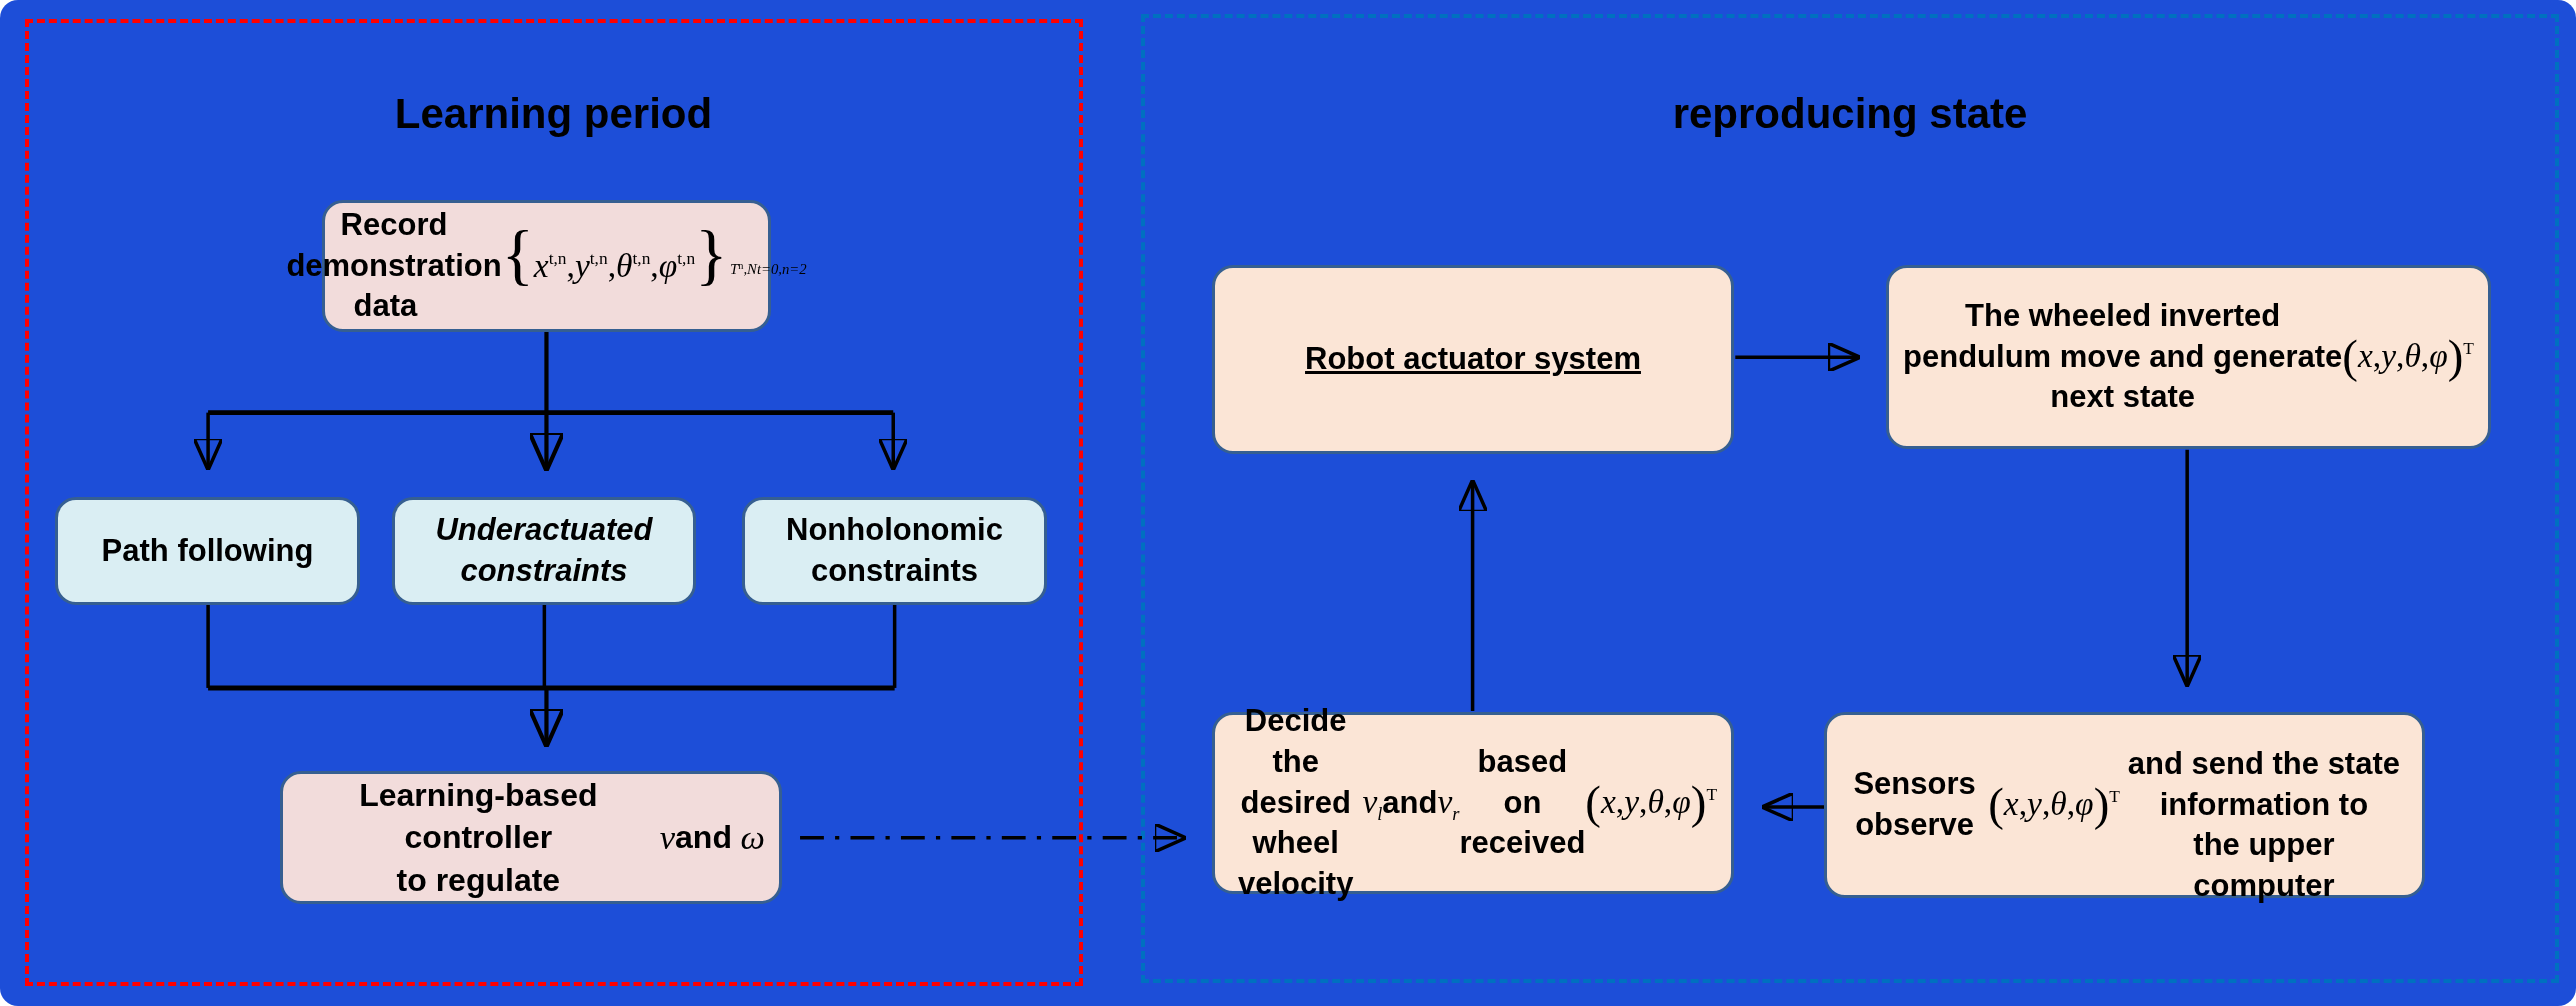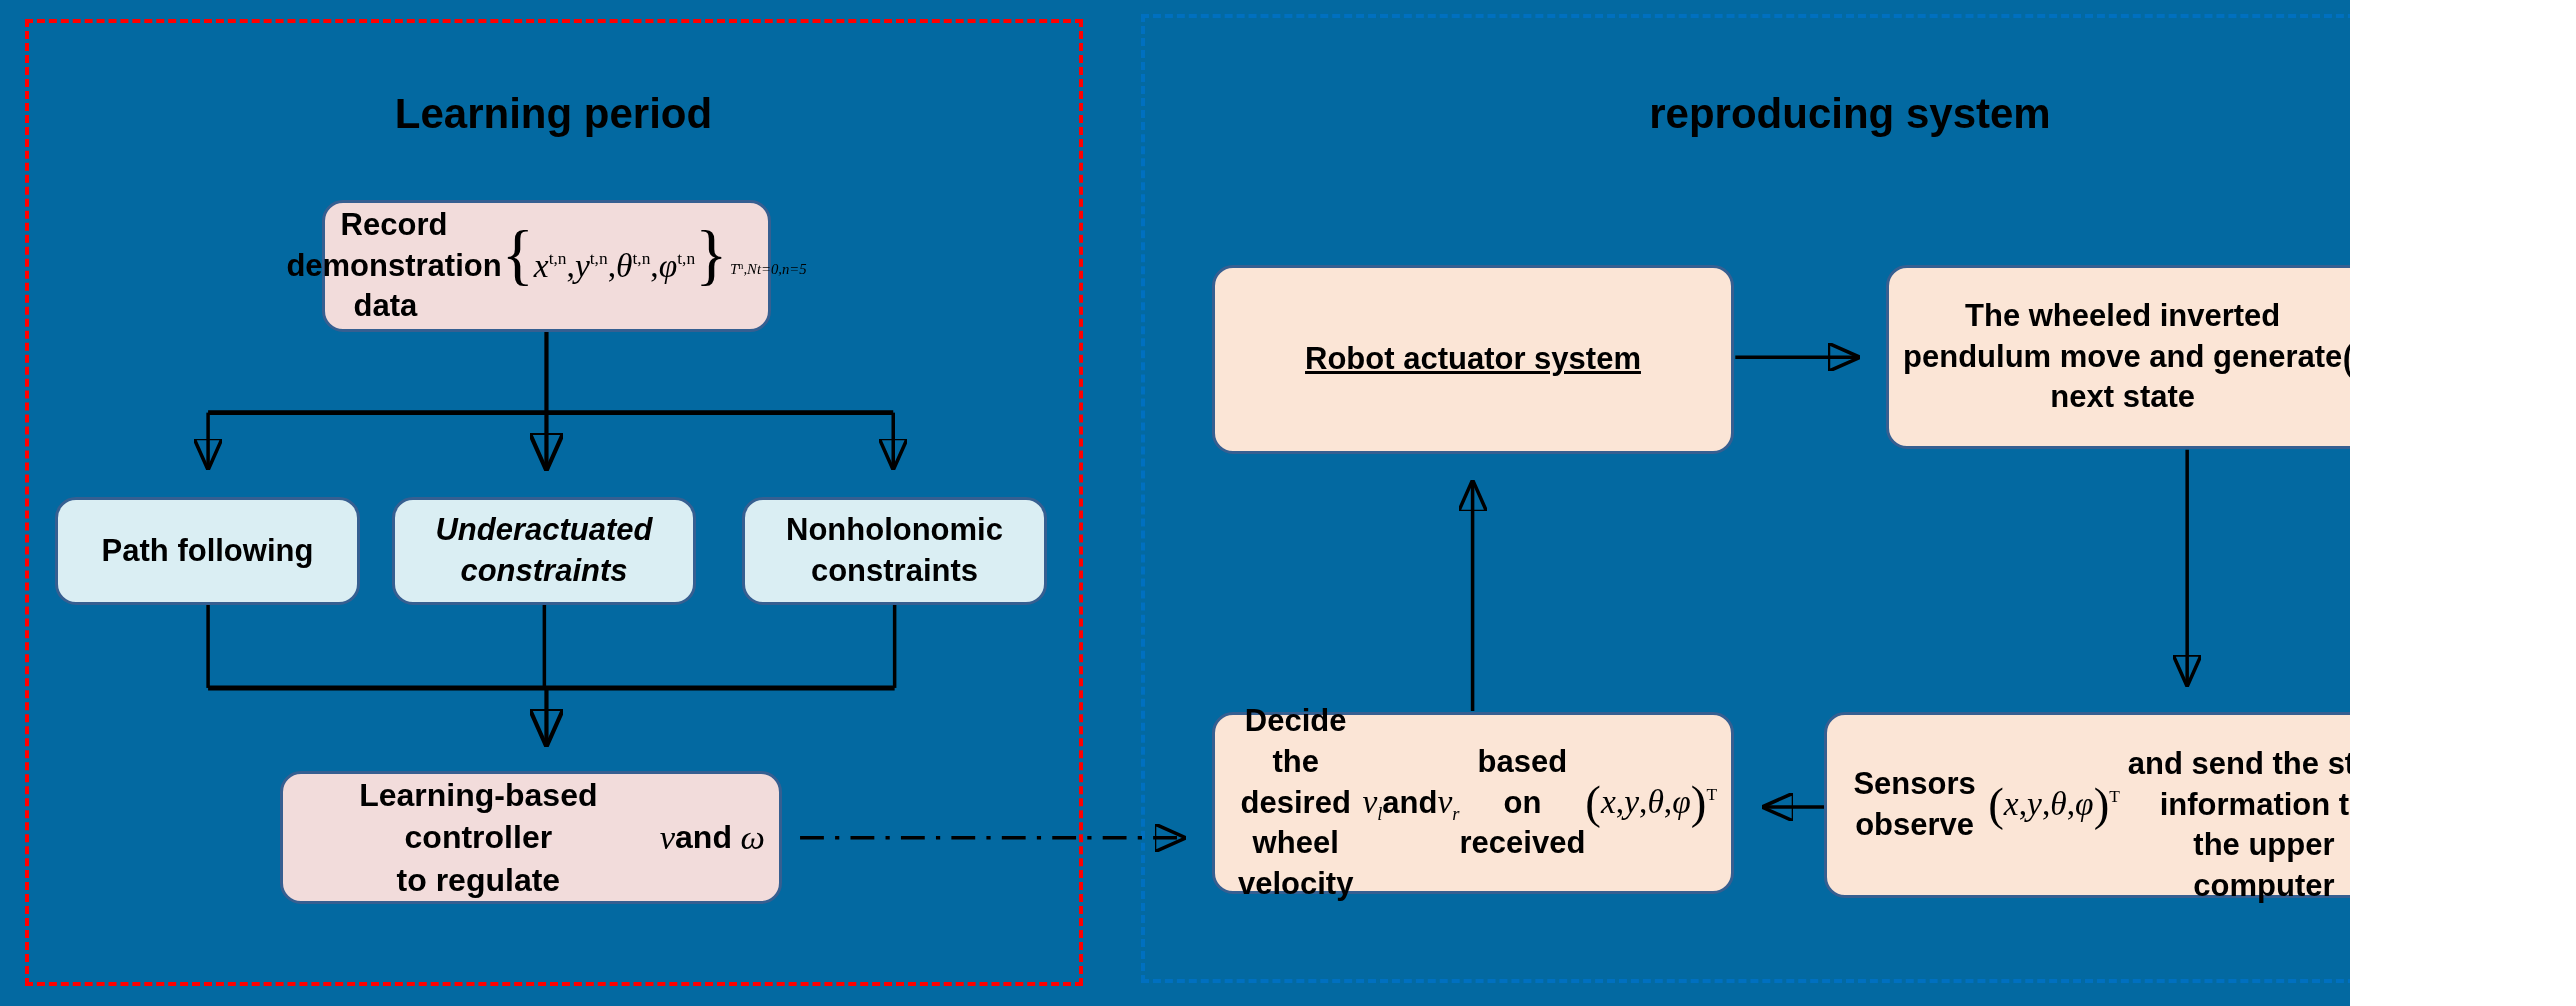--- a/index.html
+++ b/index.html
@@ -1,17 +1,17 @@
 <!DOCTYPE html>
 <html style="--learning_border: #FF0000; --reproducing_border: #0070C0; --box_border: #365F91; --fill_pink: #F2DCDB; --fill_blue: #DAEEF3; --fill_peach: #FBE5D6; --arrow: #000000;font-size:11.2px"><head>
 <meta charset="utf-8">
 <style>
   html,body{margin:0;padding:0;background:#ffffff;}
-  #canvas{position:relative;width:2350px;height:1006px;background:#0369a1;overflow:hidden;
-          font-family:"Liberation Sans",sans-serif;}
+  #canvas{position:relative;width:2576px;height:1006px;background:#1d4ed8;overflow:hidden;
+          font-family:"Liberation Sans",sans-serif;border-radius:18px;}
 
   .panel{position:absolute;box-sizing:border-box;border:4.9px dashed #000;}
   .panel.red{border-color:var(--learning_border);}
   .panel.blue{border-color:var(--reproducing_border);}
 
   .panel-title{position:absolute;left:0;width:100%;text-align:center;
                font-weight:bold;font-size:42px;color:#000;}
 
   .box{position:absolute;box-sizing:border-box;border:3.5px solid var(--box_border);
        border-radius:21px;display:flex;align-items:center;justify-content:center;
@@ -38,21 +38,21 @@
 </head>
 <body>
 
 <div id="canvas">
 
   <div class="panel red" style="left:24.5px;top:19px;width:1058px;height:967px;">
     <div class="panel-title" style="top:67px;">Learning period</div>
   </div>
 
   <div class="panel blue" style="left:1141px;top:14px;width:1418px;height:969px;">
-    <div class="panel-title" style="top:72px;">reproducing system</div>
+    <div class="panel-title" style="top:72px;">reproducing state</div>
   </div>
 
   <svg class="wires" width="2576" height="1006" viewBox="0 0 3677 1436">
     <defs>
       <marker id="ah" markerWidth="9" markerHeight="8" refX="8" refY="4" orient="auto" markerUnits="strokeWidth">
         <path d="M0,0 L9,4 L0,8 Z" fill="#000" stroke="none"></path>
       </marker>
     </defs>
 
     <path d="M297 589 H1275" stroke-width="7"></path>
@@ -69,21 +69,21 @@
     <path d="M1142 1196 H1688" stroke-width="5" stroke-dasharray="34 16 6 16" marker-end="url(#ah)"></path>
 
     <path d="M2477 510 H2650" stroke-width="5" marker-end="url(#ah)"></path>
     <path d="M3122 642 V975" stroke-width="5" marker-end="url(#ah)"></path>
     <path d="M2693 1152 H2520" stroke-width="5" marker-end="url(#ah)"></path>
     <path d="M2102 1015 V690" stroke-width="5" marker-end="url(#ah)"></path>
   </svg>
 
   <div class="box pink" style="left:322px;top:200px;width:449px;height:132px;font-size:31px;">Record demonstration<br>data&nbsp;&nbsp;<span class="m"><span class="brace">{</span><i>x</i><sup>t,n</sup>,<i>y</i><sup>t,n</sup>,<i>θ</i><sup>t,n</sup>,<i>φ</i><sup>t,n</sup><span class="brace">}</span><span class="stk">
           <span>T<sup>n</sup>,N</span>
-          <span>t=0,n=5</span>
+          <span>t=0,n=2</span>
         </span></span></div>
 
   <div class="box lblue" style="left:55px;top:497px;width:305px;height:108px;">Path following</div>
 
   <div class="box lblue" style="left:392px;top:497px;width:304px;height:108px;font-style:italic;">Underactuated<br>constraints</div>
 
   <div class="box lblue" style="left:742px;top:497px;width:305px;height:108px;">Nonholonomic<br>constraints</div>
 
   <div class="box pink" style="left:280px;top:771px;width:502px;height:133px;font-size:32px;">Learning-based controller<br>to regulate <span class="m"><i>v</i></span> and <span class="m">&nbsp;<i>ω</i></span></div>
 

